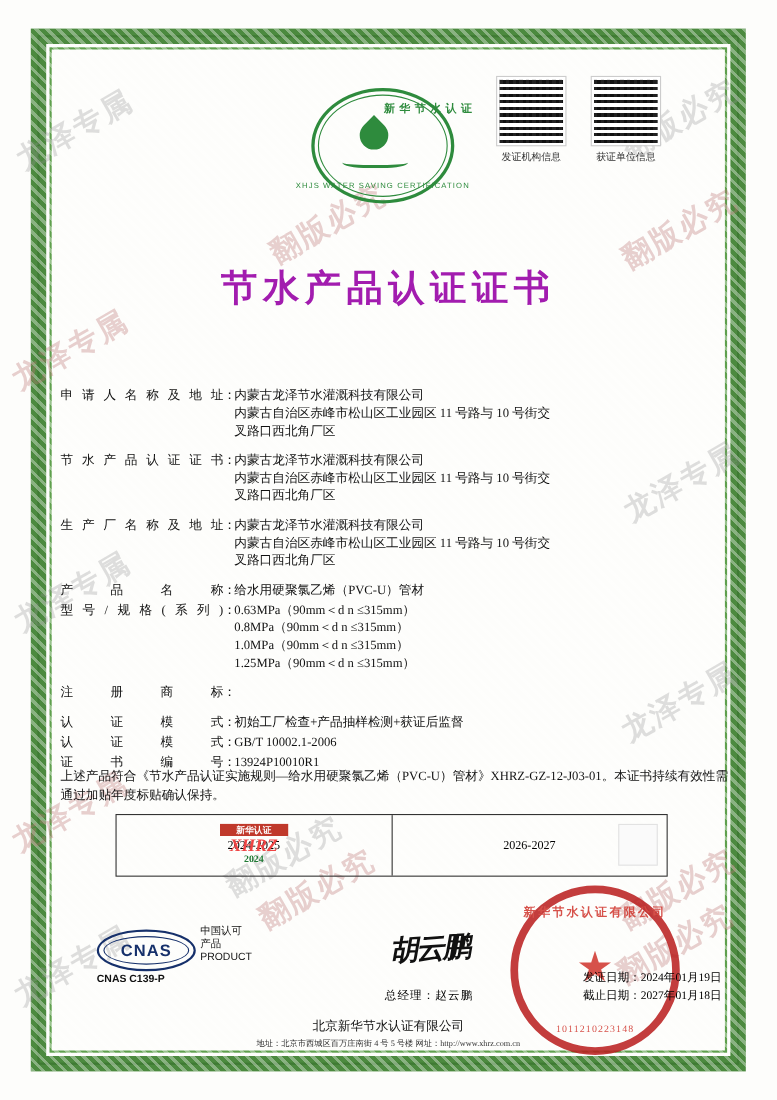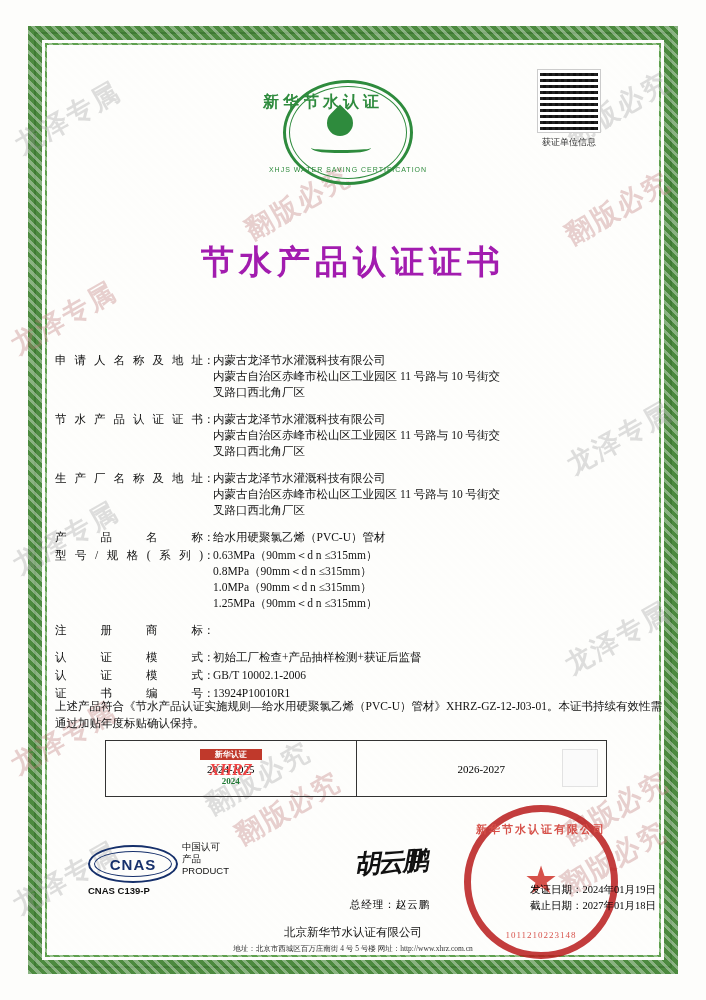--- a/index.html
+++ b/index.html
@@ -66,22 +66,22 @@
   .logo-drop{
     position:absolute;left:64px;top:32px;width:26px;height:26px;
     background:#2e8b3d;border-radius:0 50% 50% 50%;
     transform:rotate(45deg);
   }
   .logo-wave{
     position:absolute;left:48px;top:62px;width:60px;height:10px;
     border-bottom:3px solid #2e8b3d;border-radius:0 0 40% 40%;
   }
   .logo-cn{
-    position:absolute;left:0;top:14px;width:170px;text-align:left;
-    font-size:16px;color:#2e8b3d;font-weight:bold;letter-spacing:4px;
+    position:absolute;left:0;top:14px;width:170px;text-align:right;
+    font-size:10px;color:#2e8b3d;font-weight:bold;letter-spacing:4px;
   }
   .logo-en{
     position:absolute;left:0;top:88px;width:170px;text-align:center;
     font-size:7px;color:#2e8b3d;letter-spacing:1px;
     font-family:"Liberation Sans", sans-serif;
   }
   
   .qr-box{position:absolute;top:70px;}
   .qr{
     width:58px;height:58px;
@@ -238,20 +238,24 @@
 
   <div class="logo-wrap">
     <div class="logo-ring"></div>
     <div class="logo-ring2"></div>
     <div class="logo-cn">新华节水认证</div>
     <div class="logo-drop"></div>
     <div class="logo-wave"></div>
     <div class="logo-en">XHJS WATER SAVING CERTIFICATION</div>
   </div>
 
+  <div class="qr-box" style="left:452px;">
+    <div class="qr"></div>
+    <div class="qr-cap">发证机构信息</div>
+  </div>
   <div class="qr-box" style="left:538px;">
     <div class="qr"></div>
     <div class="qr-cap">获证单位信息</div>
   </div>
 
   <div class="title">节水产品认证证书</div>
 
   <div class="fields">
 
     <div class="row">

